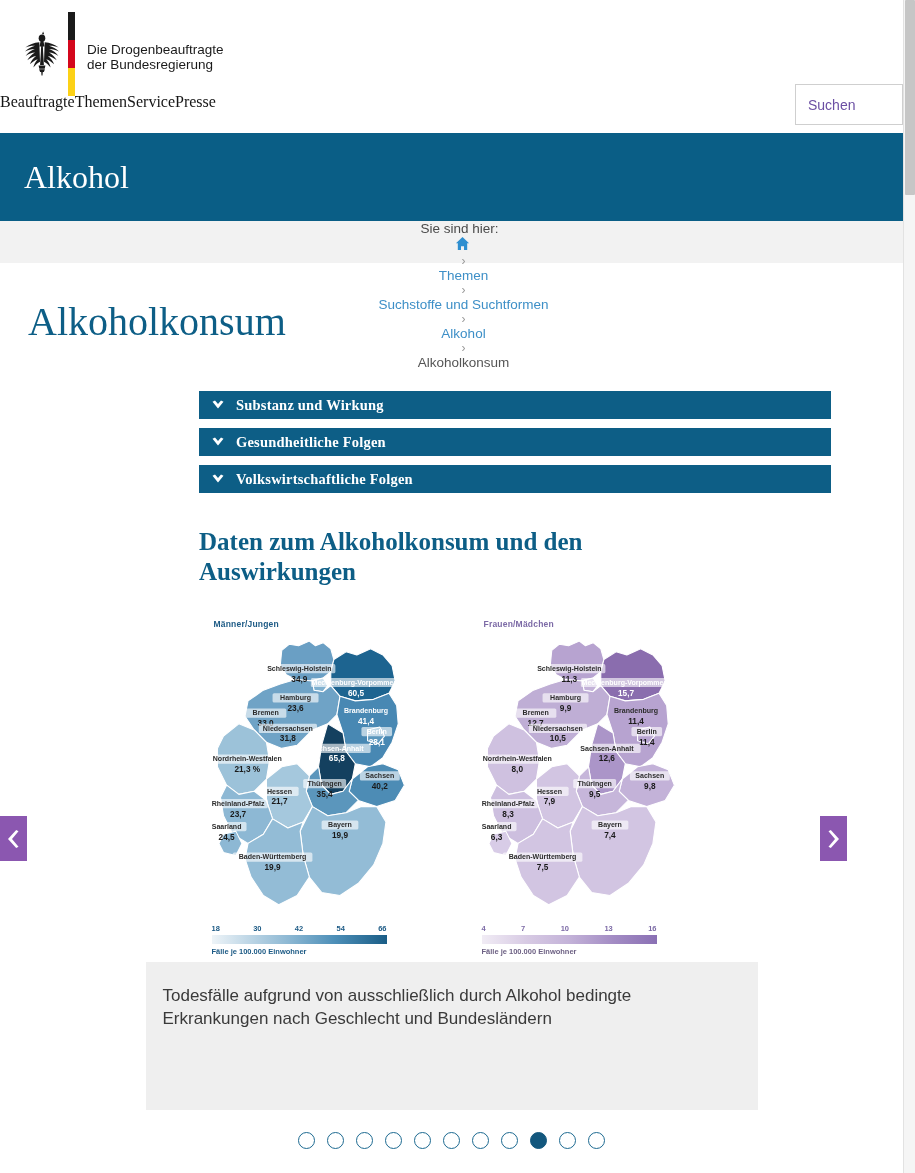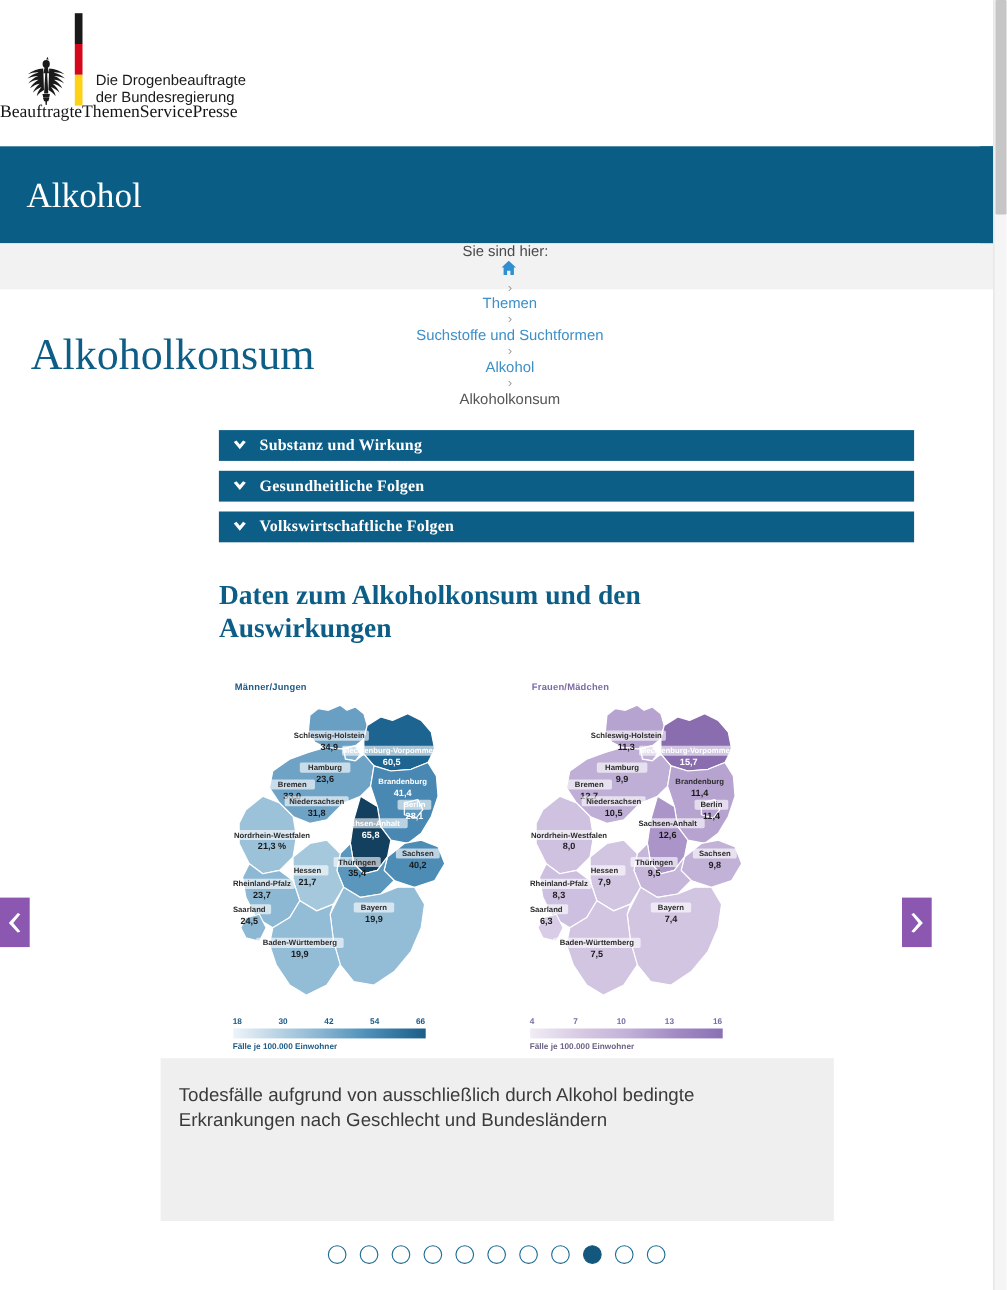--- a/index.html
+++ b/index.html
@@ -12,21 +12,21 @@
     overflow: hidden;
     position: relative;
   }
   .page { width: 903px; height: 1173px; position: relative; overflow: hidden; background:#fff; }
 
   
   .site-header {
     height: 133px; background:#fff; position:relative;
     border-bottom: 1px solid #ffffff;
   }
-  .logo-block { position:absolute; left:22px; top:10px; display:flex; align-items:flex-end; }
+  .logo-block { position:absolute; left:22px; top:10px; display:flex; align-items:center; }
   .eagle { width:40px; height:46px; margin-right:6px; }
   .flag-bar { width:7px; height:84px; display:flex; flex-direction:column; margin-right:12px; margin-top:2px;}
   .flag-bar i { display:block; width:100%; flex:1 1 33.33%; }
   .flag-black { background:#1a1a1a; }
   .flag-red   { background:#d4071c; }
   .flag-gold  { background:#fcd116; }
   .logo-text { font-size:13.5px; line-height:15.5px; color:#1a1a1a; padding-top:8px;
                font-family:"Liberation Sans", sans-serif; }
 
   .main-nav { position:absolute; left:0; top:84px; width:100%; height:48px; }
@@ -203,20 +203,23 @@
         </li>
         <li class="nav-li-service">
           <a href="#">Service</a>
         </li>
         <li class="nav-li-presse">
           <a href="#">Presse</a>
         </li>
       </ul>
     </nav>
 
+    <div class="search-box">
+      <input type="text" placeholder="Suchen" style="">
+    </div>
   </header>
 
   <section class="banner">
     <h1>Alkohol</h1>
   </section>
 
   <nav class="breadcrumb-bar">
     <span class="bc-lead">Sie sind hier:</span>
     <a href="#" class="home-icon">
       <svg width="15" height="15" viewBox="0 0 16 16">

